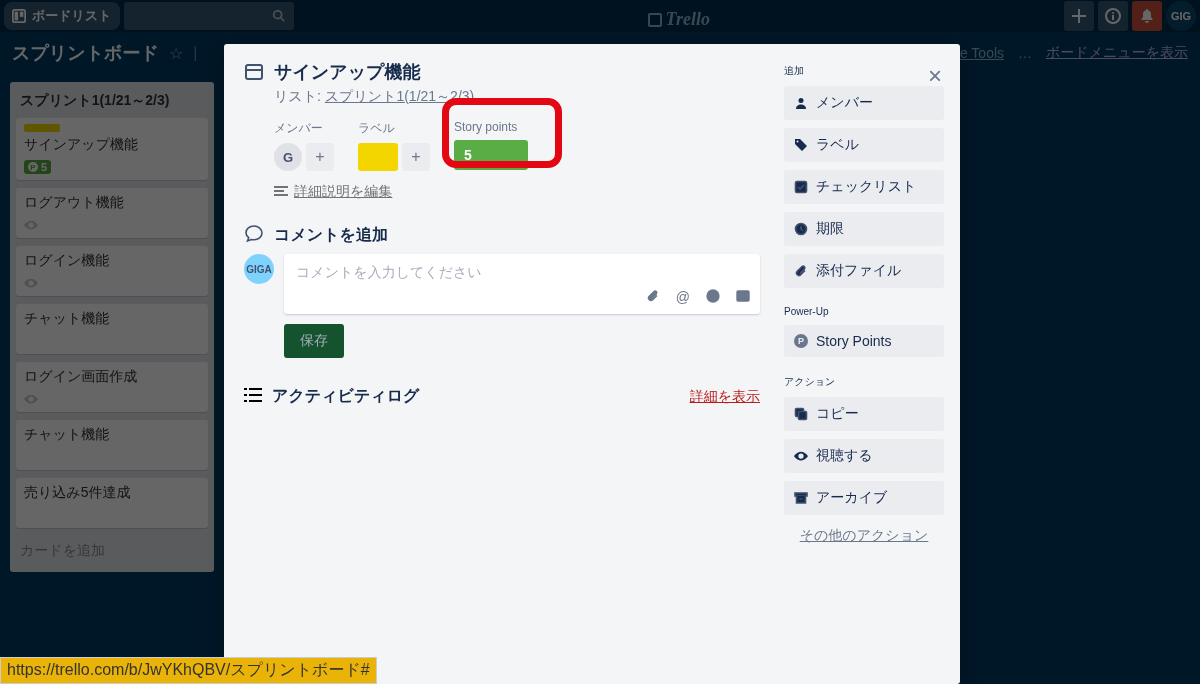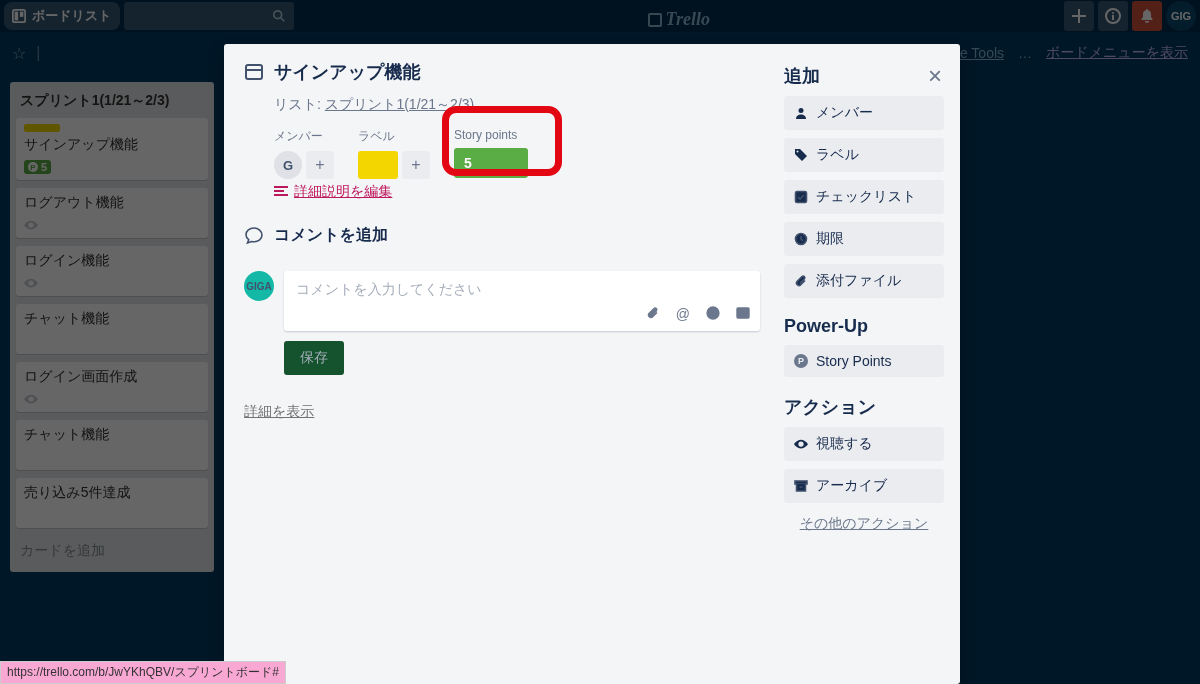--- a/index.html
+++ b/index.html
@@ -50,63 +50,63 @@
   
   .modal { position: absolute; top: 44px; left: 224px; width: 736px; height: 640px; background: #f4f5f7; border-radius: 3px; box-shadow: 0 8px 16px rgba(0,0,0,.25); display: flex; }
   .modal-main { flex: 1; padding: 16px 24px 16px 20px; position: relative; }
   .modal-side { width: 176px; padding: 16px 16px 16px 0; }
   .close-x { position: absolute; top: 18px; right: 18px; color: #6b778c; font-size: 24px; font-weight: 300; cursor: pointer; }
 
   .section-row { display: flex; gap: 10px; margin-bottom: 6px; }
   .section-row .ic { width: 20px; display: flex; justify-content: center; color: #42526e; padding-top: 2px; }
   .section-row .body { flex: 1; }
   .card-title { font-size: 18px; font-weight: 700; color: #172b4d; }
-  .list-link-row { font-size: 14px; color: #6b778c; margin-top: 12px; }
+  .list-link-row { font-size: 14px; color: #6b778c; margin-top: 4px; }
   .list-link-row a { color: #6b778c; text-decoration: underline; }
 
   .meta-row { display: flex; gap: 24px; margin-top: 14px; margin-left: 30px; }
   .meta-block { }
   .meta-label { font-size: 12px; color: #6b778c; margin-bottom: 6px; }
   .meta-items { display: flex; gap: 4px; align-items: center; }
   .member-chip { width: 28px; height: 28px; border-radius: 50%; background: #dfe1e6; color: #42526e; font-size: 13px; font-weight: 600; display: flex; align-items: center; justify-content: center; }
   .add-chip { width: 28px; height: 28px; border-radius: 3px; background: #ebecf0; color: #6b778c; font-size: 16px; display: flex; align-items: center; justify-content: center; }
   .label-chip { width: 40px; height: 28px; border-radius: 3px; background: #f3d600; }
   .sp-cell { position: relative; }
   .sp-pill { background: #5aac44; color: #fff; font-weight: 700; width: 74px; height: 30px; border-radius: 3px; display: flex; align-items: center; padding: 0 10px; font-size: 14px; }
   .sp-highlight { position: absolute; border: 7px solid #e30613; border-radius: 14px; top: -22px; left: -12px; width: 120px; height: 70px; pointer-events: none; }
 
-  .edit-desc { margin-top: 4px; margin-left: 30px; font-size: 14px; color: #be185d; text-decoration: underline; display: flex; align-items: center; gap: 6px; }
+  .edit-desc { margin-top: 12px; margin-left: 30px; font-size: 14px; color: #737373; text-decoration: underline; display: flex; align-items: center; gap: 6px; }
 
   .comment-sec { margin-top: 24px; }
-  .sec-head { display: flex; gap: 10px; align-items: center; margin-bottom: 25px; }
+  .sec-head { display: flex; gap: 10px; align-items: flex-start; margin-bottom: 8px; }
   .sec-head .ic { width: 20px; display: flex; justify-content: center; color: #42526e; }
   .sec-title { font-size: 16px; font-weight: 700; color: #172b4d; }
   .comment-row { display: flex; gap: 10px; }
-  .avatar-sm { width: 30px; height: 30px; border-radius: 50%; background: #14b8a6; color: #42526e; font-size: 10px; font-weight: 700; display: flex; align-items: center; justify-content: center; }
+  .avatar-sm { width: 30px; height: 30px; border-radius: 50%; background: #7dd3fc; color: #42526e; font-size: 10px; font-weight: 700; display: flex; align-items: center; justify-content: center; }
   .comment-box { flex: 1; background: #fff; border-radius: 3px; box-shadow: 0 1px 2px rgba(9,30,66,.2); padding: 10px 12px; min-height: 60px; position: relative; }
   .comment-box .ph { color: #a5adba; font-size: 14px; }
   .comment-tools { position: absolute; bottom: 8px; right: 10px; display: flex; gap: 16px; color: #6b778c; }
   .comment-tools span { font-size: 14px; }
   .save-btn { margin-top: 10px; margin-left: 40px; background: #14532d; color: #a5adba; border: none; padding: 8px 16px; border-radius: 3px; font-size: 14px; }
 
   .activity-sec { margin-top: 28px; }
   .activity-head { display: flex; align-items: center; justify-content: space-between; }
   .activity-head-left { display: flex; gap: 10px; align-items: center; }
-  .detail-link { color: #737373; font-size: 14px; text-decoration: underline; }
-
-  
-  .side-title { font-size: 18px; font-weight: 700; color: #172b4d; margin-bottom: 8px; margin-top: 4px; }
+  .detail-link { color: #b91c1c; font-size: 14px; text-decoration: underline; }
+
+  
+  .side-title { font-size: 10px; font-weight: 400; color: #172b4d; margin-bottom: 8px; margin-top: 4px; }
   .side-title.sub { margin-top: 18px; }
   .side-btn { background: #ebecf0; border-radius: 3px; padding: 8px 10px; font-size: 14px; color: #172b4d; display: flex; align-items: center; gap: 8px; margin-bottom: 8px; }
   .side-btn svg { width: 14px; height: 14px; flex-shrink: 0; }
   .side-btn .sp-ic { width: 14px; height: 14px; border-radius: 50%; background: #6b778c; color: #ebecf0; font-size: 9px; font-weight: 700; display: inline-flex; align-items: center; justify-content: center; flex-shrink: 0; }
   .other-link { color: #6b778c; font-size: 14px; text-decoration: underline; margin-top: 12px; display: block; text-align: center; }
 
   
-  .status-bar { position: absolute; bottom: 0; left: 0; background: #f9a8d4; border: 1px solid #ccc; font-size: 12px; color: #333; padding: 2px 6px; }
+  .status-bar { position: absolute; bottom: 0; left: 0; background: #eab308; border: 1px solid #ccc; font-size: 16px; color: #333; padding: 2px 6px; }
 
   svg { fill: currentColor; }
 </style>
 </head>
 <body>
 
 <div class="topbar">
   <div class="topbar-left">
     <div class="boards-btn">
       <svg viewBox="0 0 16 16">
@@ -146,20 +146,21 @@
       <svg width="14" height="14" viewBox="0 0 14 14">
           <path d="M7 0a1 1 0 0 1 1 1v.3A4 4 0 0 1 11 5v3l1.5 2v1h-11v-1L3 8V5a4 4 0 0 1 3-3.7V1a1 1 0 0 1 1-1zm-2 12h4a2 2 0 0 1-4 0z"></path>
         </svg>
     </div>
     <div class="avatar-top">GIG</div>
   </div>
 </div>
 
 <div class="board-header">
   <div class="board-header-left">
+    <span class="board-title">スプリントボード</span>
     <span class="star">☆</span>
     <span class="pipe">|</span>
   </div>
   <div class="board-header-right">
     <a class="agile-link">le Tools</a>
     <span class="dots">…</span>
     <a class="menu-link">ボードメニューを表示</a>
   </div>
 </div>
 
@@ -315,20 +316,33 @@
                 </svg>
             </span>
           </div>
         </div>
       </div>
       <button class="save-btn">保存</button>
     </div>
 
     <div class="activity-sec">
       <div class="activity-head">
+        <div class="activity-head-left">
+          <div class="ic">
+            <svg width="18" height="14" viewBox="0 0 18 14" fill="#42526e">
+                <rect y="0" width="3" height="2"></rect>
+                <rect x="5" width="13" height="2"></rect>
+                <rect y="6" width="3" height="2"></rect>
+                <rect x="5" y="6" width="13" height="2"></rect>
+                <rect y="12" width="3" height="2"></rect>
+                <rect x="5" y="12" width="13" height="2"></rect>
+              </svg>
+          </div>
+          <div class="sec-title">アクティビティログ</div>
+        </div>
         <a class="detail-link">詳細を表示</a>
       </div>
     </div>
   </div>
 
   <div class="modal-side">
     <div class="side-title">追加</div>
 
     <div class="side-btn">
       <svg viewBox="0 0 14 14" fill="#42526e">
@@ -365,20 +379,27 @@
     </div>
 
     <div class="side-title sub">Power-Up</div>
     <div class="side-btn">
       <span class="sp-ic">P</span>
       <span>Story Points</span>
     </div>
 
     <div class="side-title sub">アクション</div>
     <div class="side-btn">
+      <svg viewBox="0 0 14 14" fill="none" stroke="#42526e" stroke-width="1.6">
+          <rect x="1.5" y="1.5" width="8" height="8" rx="1"></rect>
+          <rect x="4.5" y="4.5" width="8" height="8" rx="1"></rect>
+        </svg>
+      <span>コピー</span>
+    </div>
+    <div class="side-btn">
       <svg viewBox="0 0 16 10" fill="#42526e">
           <path d="M8 0C3 0 0 5 0 5s3 5 8 5 8-5 8-5-3-5-8-5zm0 8a3 3 0 1 1 0-6 3 3 0 0 1 0 6z"></path>
         </svg>
       <span>視聴する</span>
     </div>
     <div class="side-btn">
       <svg viewBox="0 0 14 14" fill="none" stroke="#42526e" stroke-width="1.6">
           <rect x="1" y="2" width="12" height="3"></rect>
           <path d="M2.5 5v7h9V5M5.5 8h3"></path>
         </svg>

